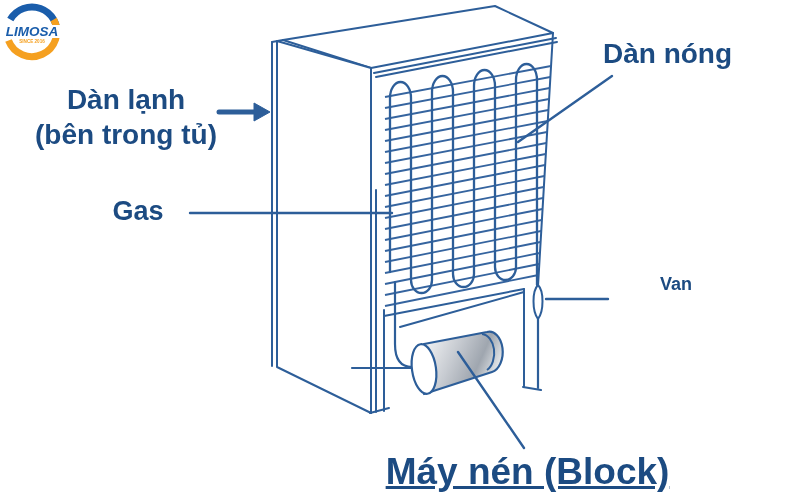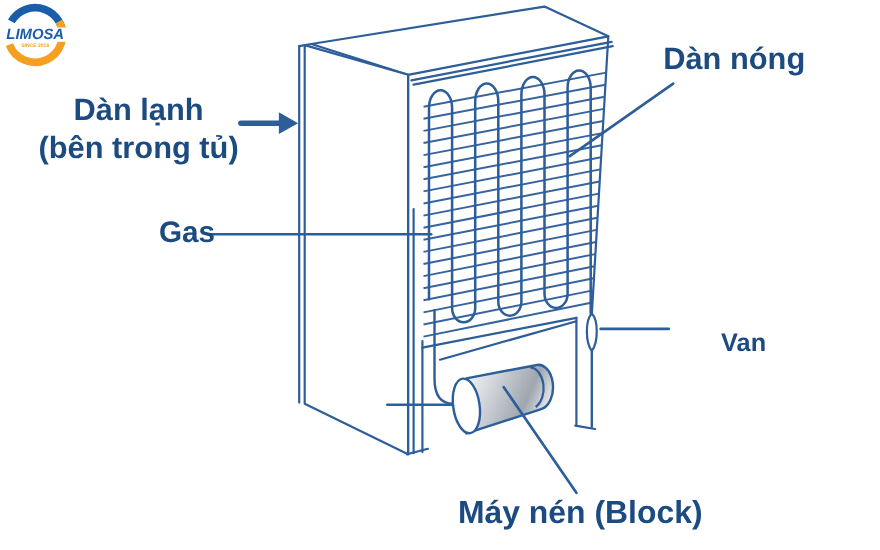--- a/index.html
+++ b/index.html
@@ -7,24 +7,24 @@
     position:relative;width:800px;height:500px;background:#ffffff;
     overflow:hidden;font-family:"Liberation Sans",sans-serif;
   }
   .stage svg{position:absolute;left:0;top:0;}
   .label{
     position:absolute;color:#1c4b82;font-weight:bold;text-align:center;
     line-height:1.24;white-space:nowrap;
   }
   .label .l2{display:block;}
   .lbl-dan-lanh{left:12px;top:83px;width:228px;font-size:28px;}
-  .lbl-gas{left:0px;top:195px;width:276px;font-size:27px;padding-left:32px;}
+  .lbl-gas{left:0px;top:195px;width:276px;font-size:27px;}
   .lbl-dan-nong{left:585px;top:37px;width:165px;font-size:28px;}
-  .lbl-van{left:602px;top:273px;width:148px;font-size:23px;margin-top:24px;}
-  .lbl-may-nen{left:385px;top:449px;width:285px;font-size:29px;}
+  .lbl-van{left:602px;top:273px;width:148px;font-size:18px;}
+  .lbl-may-nen{left:385px;top:449px;width:285px;font-size:37px;text-decoration:underline;}
   .logo{position:absolute;left:8px;top:5px;width:64px;height:64px;}
 </style>
 </head>
 <body>
 
 <div class="stage">
 
   <svg width="800" height="500" viewBox="0 0 800 500">
     <defs>
       <linearGradient id="compShade" x1="0" y1="0" x2="1" y2="0.35">

